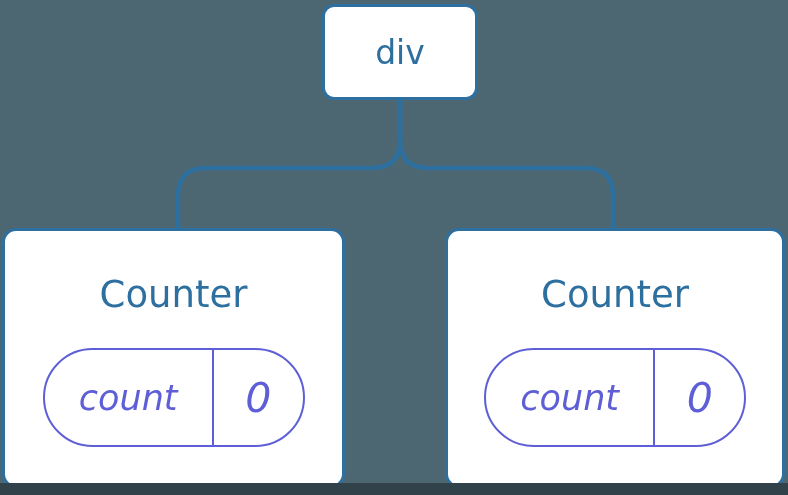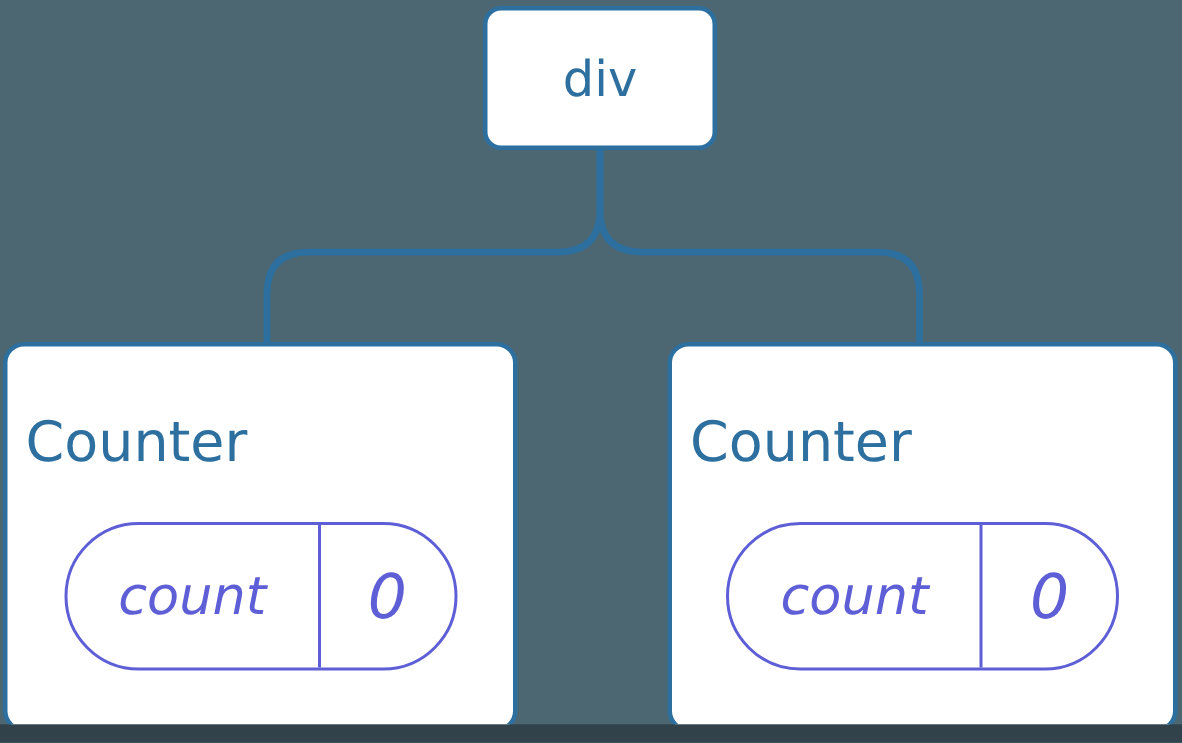--- a/index.html
+++ b/index.html
@@ -55,22 +55,23 @@
     background: #ffffff;
     border: 3px solid var(--blue, #2D6F9F);
     border-radius: 14px;
     box-sizing: border-box;
   }
   .counter-card.left  { left: 2px;   width: 343px; }
   .counter-card.right { left: 445px; width: 340px; }
 
   .component-name {
     position: absolute;
-    left: 12px; top: 42px;
+    left: 0; top: 42px;
     width: 100%;
+    text-align: center;
     color: var(--blue, #2D6F9F);
     font-size: 37px;
     line-height: 1.2;
   }
 
   
   .state-badge {
     position: absolute;
     top: 117px;
     left: 50%;

